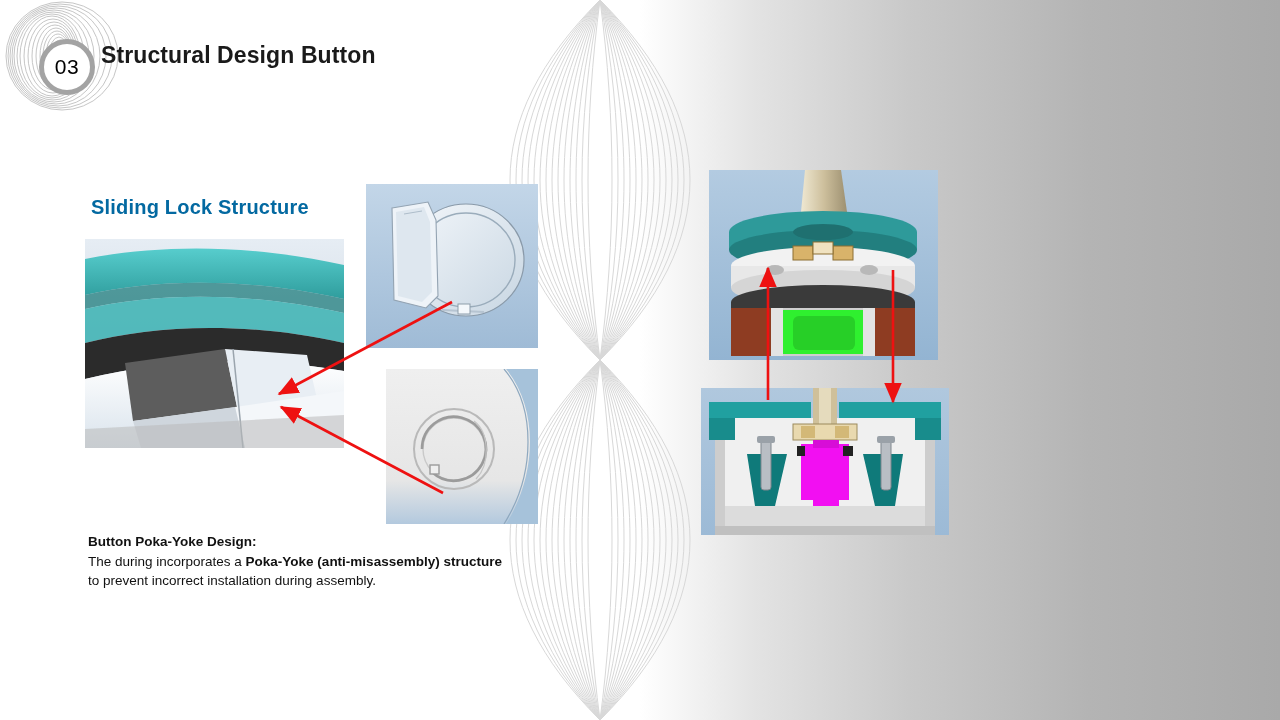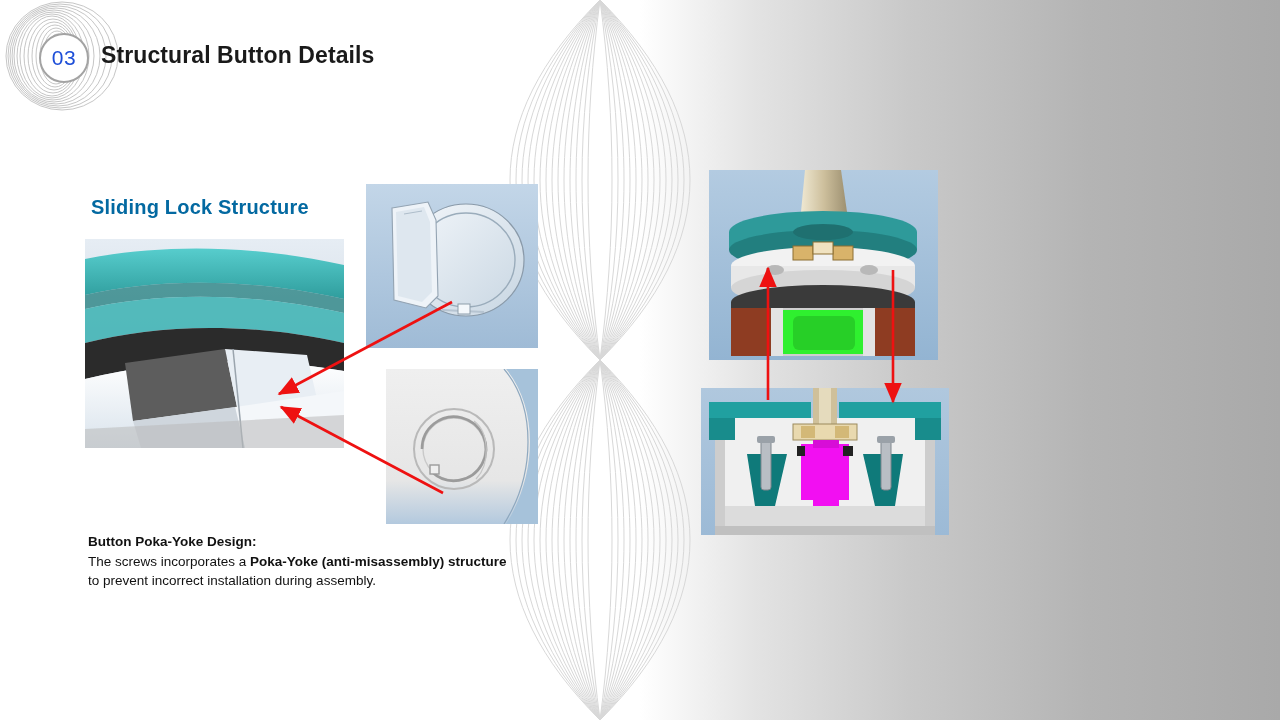--- a/index.html
+++ b/index.html
@@ -48,31 +48,31 @@
     top: 0;
     width: 130px;
     height: 120px;
     pointer-events: none;
   }
 
   
   .chapter-badge {
     position: absolute;
     left: 39px;
-    top: 33px;
+    top: 39px;
     width: 46px;
     height: 46px;
     border-radius: 50%;
     background: #ffffff;
-    border: 2px solid #a3a3a3;
+    border: 5px solid #a3a3a3;
     display: flex;
     align-items: center;
     justify-content: center;
     font-size: 21px;
-    color: #1d4ed8;
+    color: #000000;
     letter-spacing: 0.5px;
   }
   .slide-title {
     position: absolute;
     left: 101px;
     top: 42px;
     font-size: 23px;
     font-weight: bold;
     color: #1a1a1a;
     letter-spacing: 0.1px;
@@ -227,21 +227,21 @@
       <ellipse cx="57" cy="56" rx="14" ry="25"></ellipse>
       <ellipse cx="58" cy="56" rx="12" ry="22"></ellipse>
       <ellipse cx="59" cy="56" rx="10" ry="19"></ellipse>
       <ellipse cx="60" cy="56" rx="8" ry="16"></ellipse>
     </g>
   </svg>
 
   <div class="chapter-badge">
     <span>03</span>
   </div>
-  <div class="slide-title">Structural Button Details</div>
+  <div class="slide-title">Structural Design Button</div>
 
   <div class="section-heading">Sliding Lock Structure</div>
 
   <div class="fig" id="fig-sliding-lock">
     <svg width="259" height="209" viewBox="0 0 259 209">
       <defs>
         <linearGradient id="g1bg" x1="0" y1="0" x2="0" y2="1">
           <stop offset="0%" stop-color="#e6edf4"></stop>
           <stop offset="55%" stop-color="#d3dbe4"></stop>
           <stop offset="100%" stop-color="#bdbdbd"></stop>
@@ -411,18 +411,18 @@
     <g stroke="#ee1111" stroke-width="2.6" fill="none" marker-end="url(#ah)">
       <line x1="452" y1="302" x2="279" y2="394"></line>
       <line x1="443" y1="493" x2="281" y2="407"></line>
       <line x1="768" y1="400" x2="768" y2="268"></line>
       <line x1="893" y1="270" x2="893" y2="402"></line>
     </g>
   </svg>
 
   <div class="caption" id="caption-left">
     <span class="cap-title">Button Poka-Yoke Design:</span>
-    <span>The screws incorporates a </span><b>Poka-Yoke (anti-misassembly)</b>
+    <span>The during incorporates a </span><b>Poka-Yoke (anti-misassembly)</b>
     <b>structure</b><span> to prevent incorrect installation during assembly.</span>
   </div>
 
 
 </div>
 
 </body></html>

